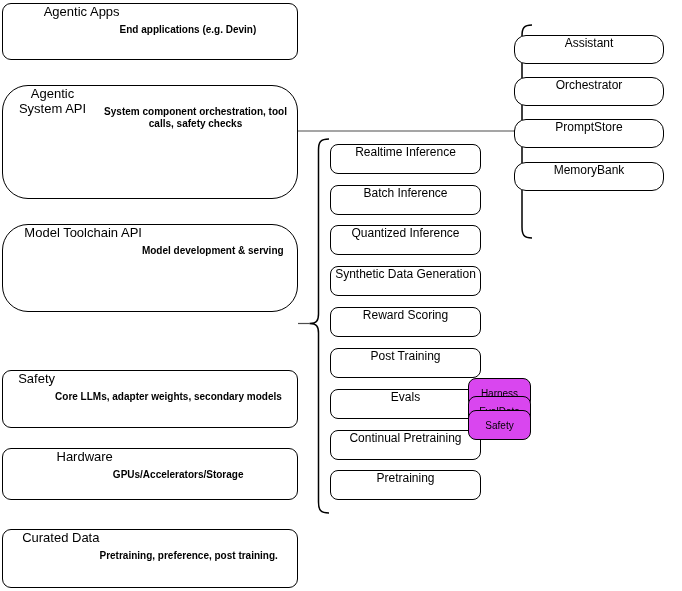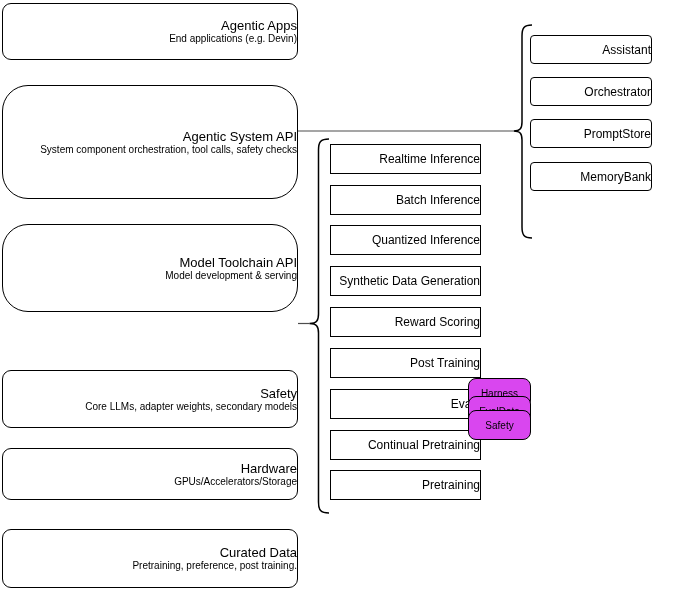--- a/index.html
+++ b/index.html
@@ -21,55 +21,56 @@
     left: 0; top: 0;
     width: 682px; height: 591px;
     pointer-events: none;
   }
   .box {
     position: absolute;
     background: #ffffff;
     border: 1.5px solid #000000;
     box-sizing: border-box;
     display: flex;
-    flex-direction: column;
-    align-items: flex-end;
+    flex-direction: row;
+    align-items: flex-start;
     justify-content: center;
     text-align: center;
   }
   .big {
     left: 2px;
     width: 296px;
     border-radius: 9px;
   }
   .big.roundier {
     border-radius: 26px;
     padding-left: 8px;
   }
   .title {
     font-size: 13px;
     line-height: 15px;
   }
   .subtitle {
     font-size: 10px;
     line-height: 12px;
-    margin-top: 0;
+    margin-top: 20px;
+    font-weight: bold;
   }
   .node {
     left: 330px;
     width: 151px;
     height: 30px;
-    border-radius: 0;
+    border-radius: 8px;
     font-size: 12px;
   }
   .rnode {
-    left: 530px;
-    width: 122px;
+    left: 514px;
+    width: 150px;
     height: 29px;
-    border-radius: 4px;
+    border-radius: 12px;
     font-size: 12px;
   }
   .pill {
     position: absolute;
     left: 468px;
     width: 63px;
     height: 30px;
     background: #d946ef;
     border: 1.3px solid #000000;
     border-radius: 8px;

